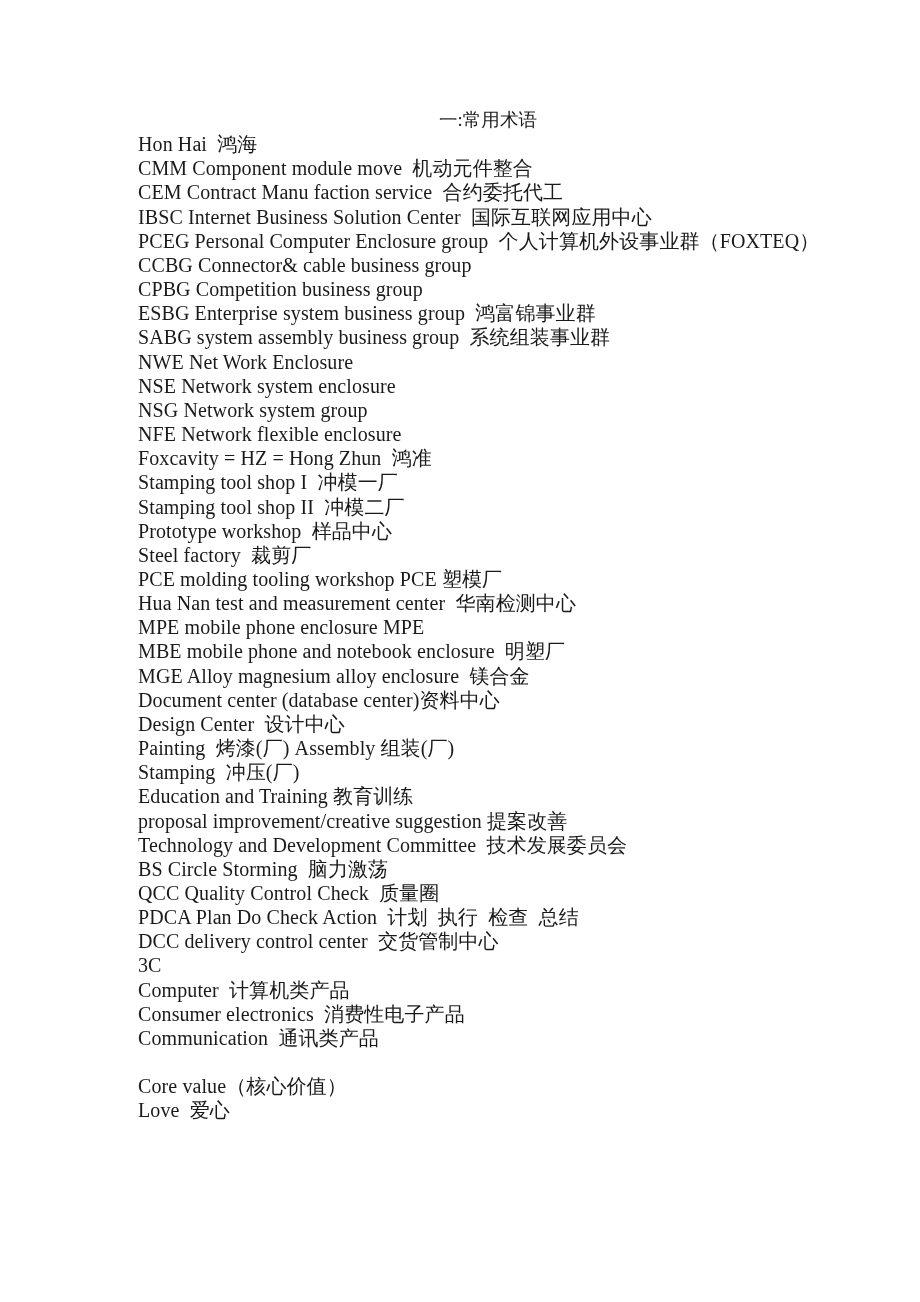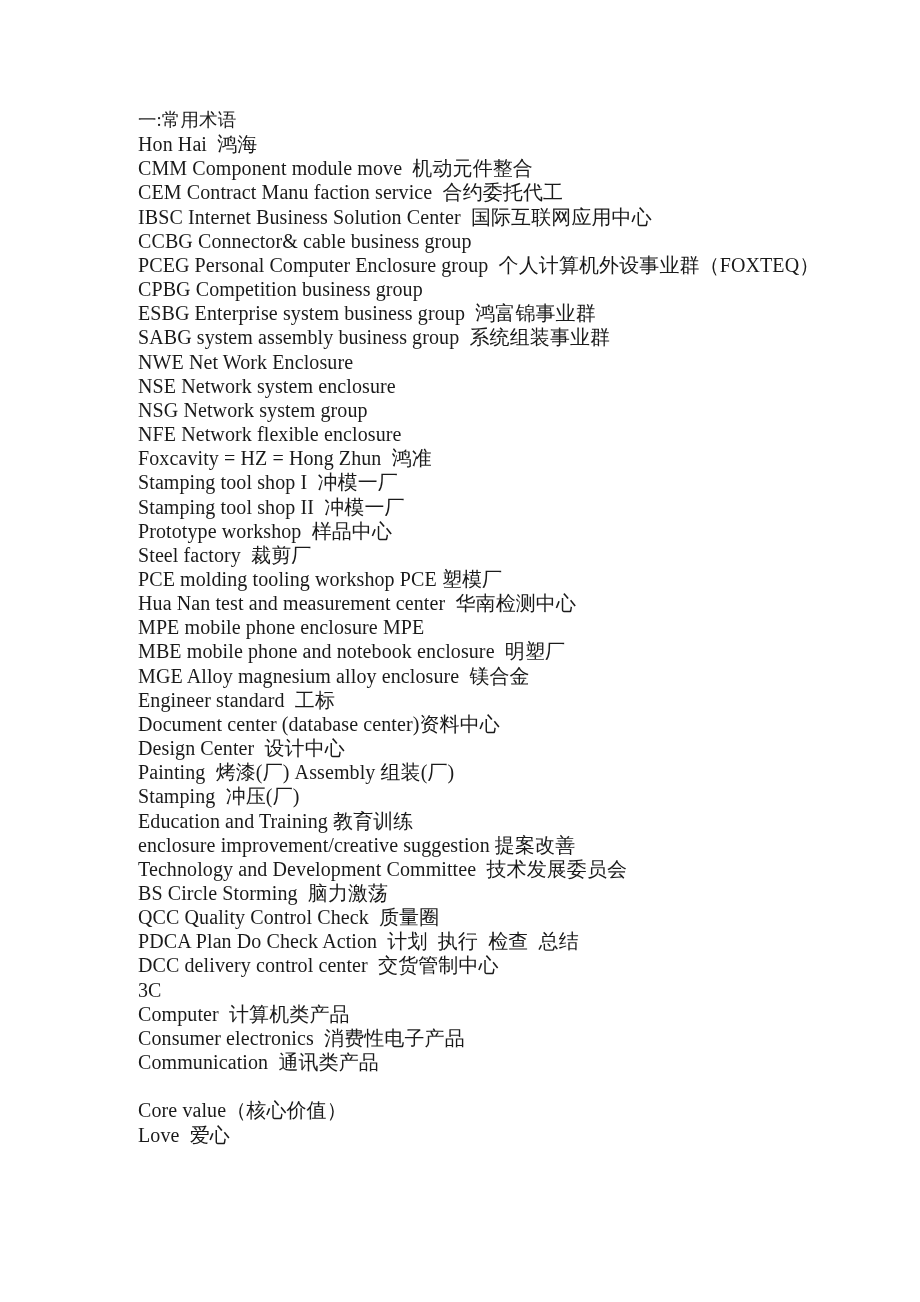--- a/index.html
+++ b/index.html
@@ -35,60 +35,60 @@
     white-space: pre;
     letter-spacing: 0.1px;
     color: #1a1a1a;
     font-family: "Liberation Serif", "DejaVu Serif", serif;
   }
   .line.blank {
     height: 24.15px;
   }
   .line.heading {
     font-size: 18.5px;
+    text-align: center;
   }
 </style>
 </head>
 <body>
 
 <div class="page">
   <div class="doc-body">
 
     <div class="line heading">一:常用术语</div>
 
     <div class="line">Hon Hai  鸿海</div>
     <div class="line">CMM Component module move  机动元件整合</div>
     <div class="line">CEM Contract Manu faction service  合约委托代工</div>
     <div class="line">IBSC Internet Business Solution Center  国际互联网应用中心</div>
+    <div class="line">PCEG Personal Computer Enclosure group  个人计算机外设事业群（FOXTEQ）</div>
     <div class="line">CCBG Connector&amp; cable business group</div>
-    <div class="line">PCEG Personal Computer Enclosure group  个人计算机外设事业群（FOXTEQ）</div>
     <div class="line">CPBG Competition business group</div>
     <div class="line">ESBG Enterprise system business group  鸿富锦事业群</div>
     <div class="line">SABG system assembly business group  系统组装事业群</div>
     <div class="line">NWE Net Work Enclosure</div>
     <div class="line">NSE Network system enclosure</div>
     <div class="line">NSG Network system group</div>
     <div class="line">NFE Network flexible enclosure</div>
     <div class="line">Foxcavity = HZ = Hong Zhun  鸿准</div>
     <div class="line">Stamping tool shop I  冲模一厂</div>
-    <div class="line">Stamping tool shop II  冲模一厂</div>
+    <div class="line">Stamping tool shop II  冲模二厂</div>
     <div class="line">Prototype workshop  样品中心</div>
     <div class="line">Steel factory  裁剪厂</div>
     <div class="line">PCE molding tooling workshop PCE 塑模厂</div>
     <div class="line">Hua Nan test and measurement center  华南检测中心</div>
     <div class="line">MPE mobile phone enclosure MPE</div>
     <div class="line">MBE mobile phone and notebook enclosure  明塑厂</div>
     <div class="line">MGE Alloy magnesium alloy enclosure  镁合金</div>
-    <div class="line">Engineer standard  工标</div>
     <div class="line">Document center (database center)资料中心</div>
     <div class="line">Design Center  设计中心</div>
     <div class="line">Painting  烤漆(厂) Assembly 组装(厂)</div>
     <div class="line">Stamping  冲压(厂)</div>
     <div class="line">Education and Training 教育训练</div>
-    <div class="line">enclosure improvement/creative suggestion 提案改善</div>
+    <div class="line">proposal improvement/creative suggestion 提案改善</div>
     <div class="line">Technology and Development Committee  技术发展委员会</div>
     <div class="line">BS Circle Storming  脑力激荡</div>
     <div class="line">QCC Quality Control Check  质量圈</div>
     <div class="line">PDCA Plan Do Check Action  计划  执行  检查  总结</div>
     <div class="line">DCC delivery control center  交货管制中心</div>
     <div class="line">3C</div>
     <div class="line">Computer  计算机类产品</div>
     <div class="line">Consumer electronics  消费性电子产品</div>
     <div class="line">Communication  通讯类产品</div>
 

